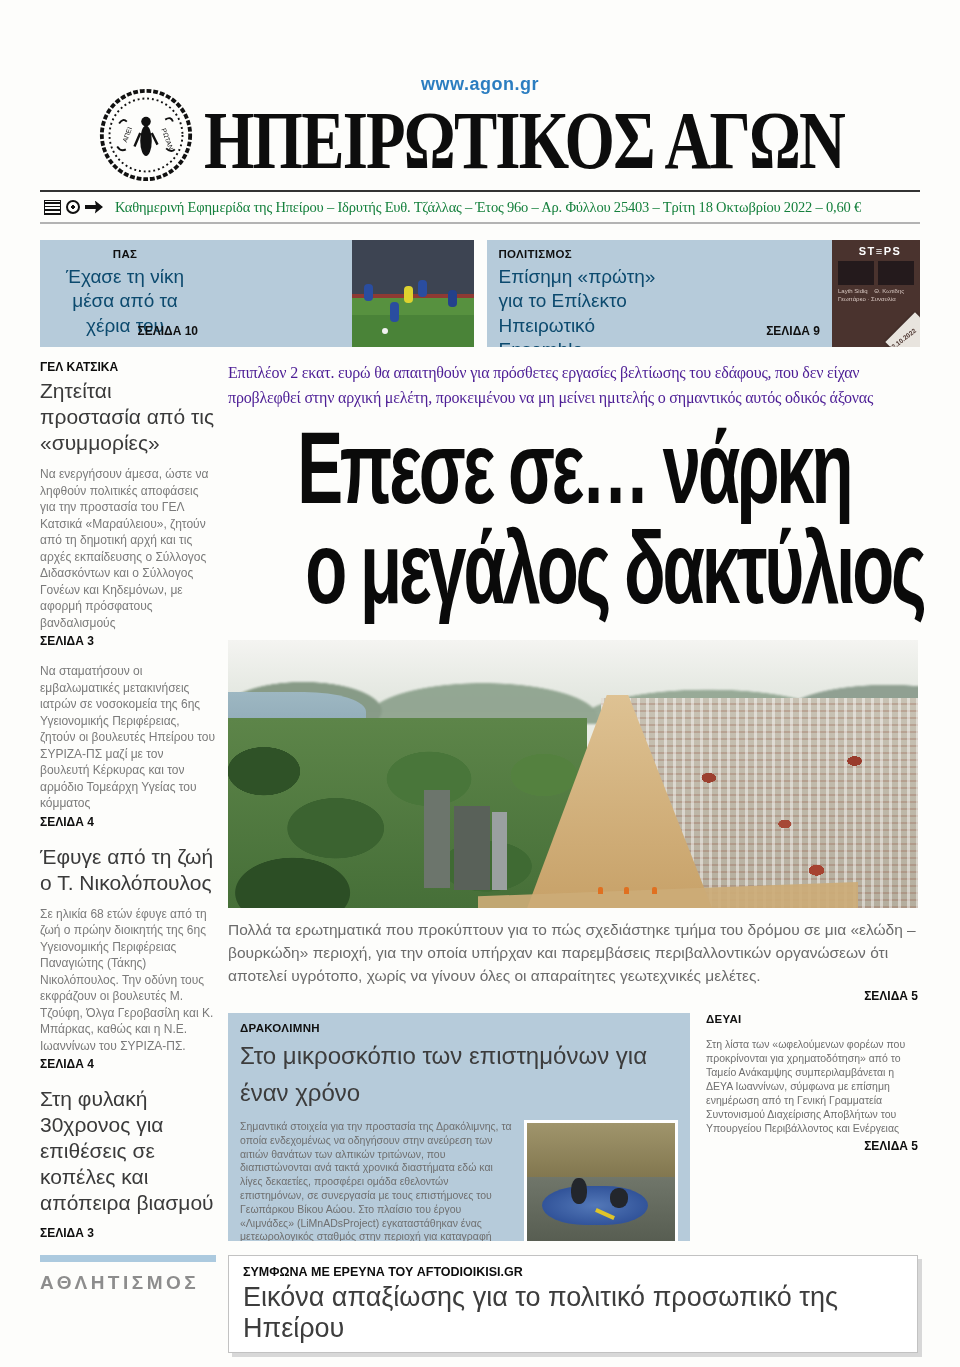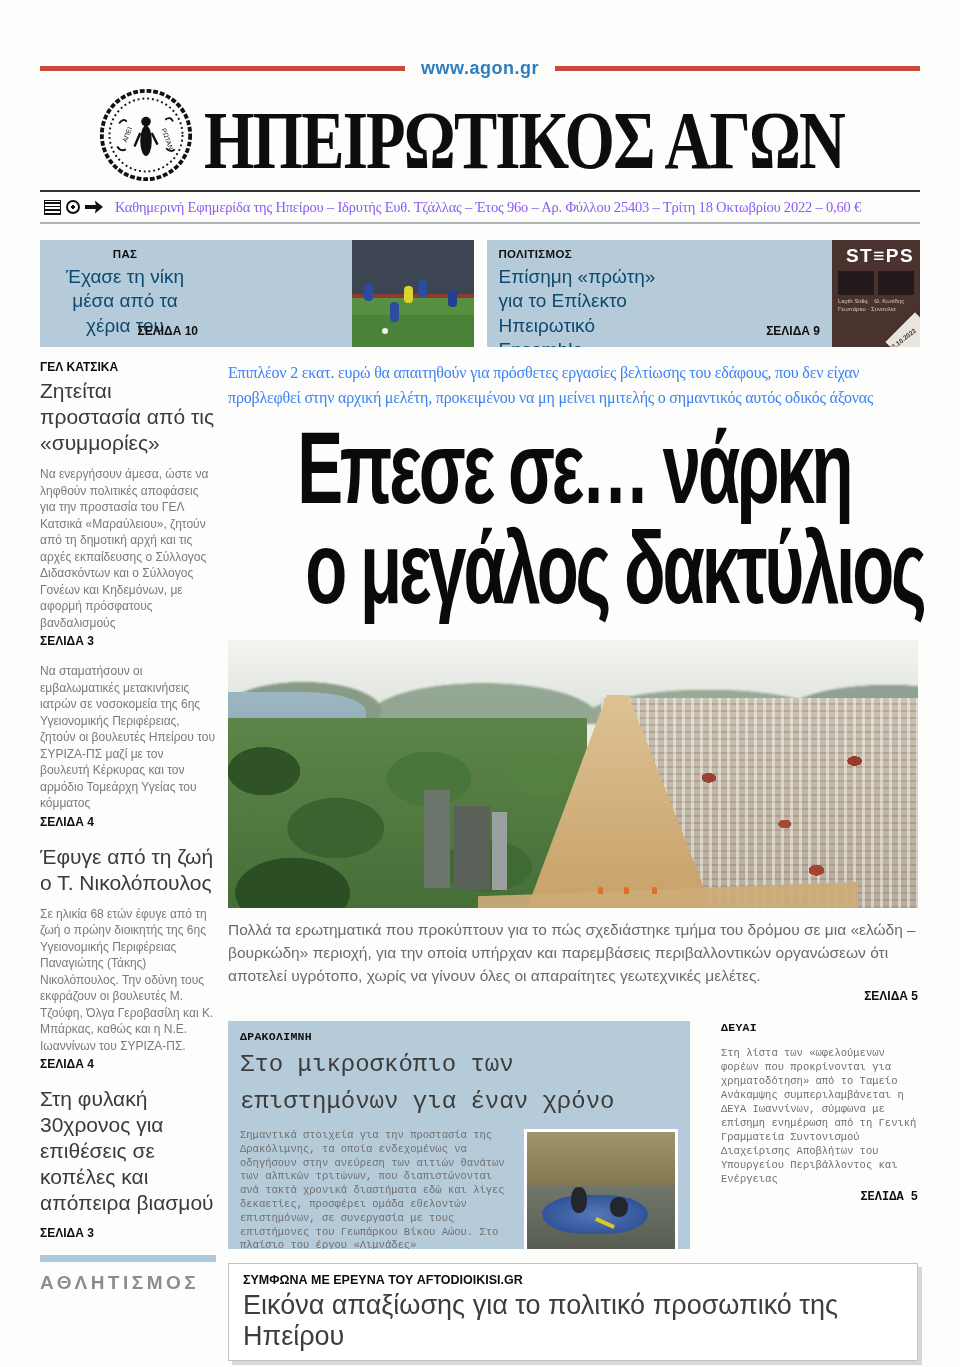--- a/index.html
+++ b/index.html
@@ -1,33 +1,33 @@
 <!DOCTYPE html>
 <html><head>
 <meta charset="utf-8">
 <style>
   html,body{margin:0;padding:0;background:#ffffff;}
   .page{position:relative;width:960px;height:1367px;background:#fdfdfb;font-family:"Liberation Sans",sans-serif;overflow:hidden;color:#111;}
 
   
-  .toplink{position:absolute;top:58px;left:40px;right:40px;display:flex;align-items:center;gap:16px;}
+  .toplink{position:absolute;top:58px;left:40px;right:40px;display:flex;align-items:center;gap:16px;flex-direction:column;}
   .redline{flex:1;height:5px;background:#c94a3a;}
   .site-link{color:#2b7dc0;font-weight:bold;font-size:18px;letter-spacing:.5px;text-decoration:none;}
 
   
   .logo{position:absolute;left:98px;top:84px;width:96px;height:102px;}
   .masthead-title{position:absolute;left:204px;top:92px;width:716px;font-family:"Liberation Serif",serif;font-weight:bold;font-size:72px;line-height:96px;color:#0d0d0d;white-space:nowrap;letter-spacing:-2px;transform:scale(.9,1.16);transform-origin:left center;}
 
   
   .dateline{position:absolute;left:40px;right:40px;top:190px;height:34px;border-top:2px solid #333;border-bottom:2px solid #b3b3b3;display:flex;align-items:center;gap:12px;padding:0 4px;box-sizing:border-box;}
   .press-icons{display:flex;gap:5px;align-items:center;}
   .pic1{width:15px;height:13px;border:1.5px solid #111;background:repeating-linear-gradient(0deg,#111 0 1.5px,transparent 1.5px 3.5px);}
   .pic2{width:14px;height:14px;border:2px solid #111;border-radius:50%;box-sizing:border-box;background:radial-gradient(circle,#111 28%,transparent 30%);}
   .pic3{width:18px;height:13px;background:#111;clip-path:polygon(0 35%,60% 35%,55% 0,100% 50%,55% 100%,60% 65%,0 65%);}
-  .dateline-text{font-family:"Liberation Serif",serif;font-size:14.5px;color:#8b5cf6;letter-spacing:-.2px;}
+  .dateline-text{font-family:"Liberation Serif",serif;font-size:14.5px;color:#15803d;letter-spacing:-.2px;}
 
   
   .teasers{position:absolute;top:240px;left:40px;right:40px;height:107px;display:flex;gap:13px;}
   .teaser{flex:1;background:#b6cbda;position:relative;padding:8px 12px;box-sizing:border-box;overflow:hidden;}
   .kicker{font-size:11.5px;font-weight:bold;color:#0f0f0f;letter-spacing:.3px;}
   .t-title{font-size:19px;color:#0c4a6e;line-height:1.28;margin-top:5px;}
   .t-page{position:absolute;bottom:9px;right:12px;font-weight:bold;font-size:12px;color:#0f0f0f;}
   .teaser--pas .kicker,.teaser--pas .t-title{width:146px;text-align:center;}
   .teaser--pas .t-page{right:auto;left:12px;width:146px;text-align:right;}
   .teaser--cult .kicker,.teaser--cult .t-title{width:178px;}
@@ -38,39 +38,39 @@
   .pl{position:absolute;width:9px;height:17px;border-radius:4px;}
   .pl.b1{left:12px;top:44px;background:#2a4da0;}
   .pl.b2{left:66px;top:40px;background:#2a4da0;}
   .pl.b3{left:96px;top:50px;background:#23418c;}
   .pl.b4{left:38px;top:62px;background:#2a4da0;height:20px;}
   .pl.y1{left:52px;top:46px;background:#ddd22f;}
   .ball{position:absolute;left:30px;top:88px;width:6px;height:6px;border-radius:50%;background:#f2f2f2;}
 
   
   .poster{position:absolute;top:0;right:0;width:88px;height:107px;background:#4a332e;color:#fff;}
-  .p-title{font-weight:bold;font-size:19px;text-align:center;margin-top:5px;letter-spacing:1.5px;padding-left:8px;}
+  .p-title{font-weight:bold;font-size:11px;text-align:center;margin-top:5px;letter-spacing:1.5px;padding-left:8px;}
   .p-photos{display:flex;gap:4px;padding:4px 6px 2px;}
   .p-face{flex:1;height:24px;background:#241a1c;}
   .p-small{font-size:6px;color:#d8c8c2;padding:0 6px;line-height:8px;}
   .p-corner{position:absolute;right:-16px;bottom:-16px;width:42px;height:42px;background:#e8e4de;transform:rotate(45deg);box-shadow:0 0 3px rgba(0,0,0,.4);}
   .p-date{position:absolute;right:1px;bottom:4px;font-size:6.5px;color:#4a332e;font-weight:bold;transform:rotate(-38deg);}
 
   
   .leftcol{position:absolute;left:40px;top:360px;width:176px;}
   .lc-kicker{font-size:12px;font-weight:bold;color:#0d0d0d;}
   .lc-title{font-size:21px;line-height:26px;color:#3a3a3a;margin:4px 0 10px;}
   .lc-body{font-size:12px;line-height:16.5px;color:#7a7a7a;}
   .lc-page{font-size:12px;font-weight:bold;color:#0d0d0d;text-align:left;margin:3px 0 15px;}
   .lc-divider{height:7px;background:#accadf;margin:4px 0 10px;}
   .lc-sports-h{font-size:19px;font-weight:bold;color:#8d8d8d;letter-spacing:3.5px;margin:2px 0 8px;}
 
   
   .main{position:absolute;left:228px;top:360px;width:690px;}
-  .standfirst{font-family:"Liberation Serif",serif;font-size:16px;line-height:25px;color:#3b82f6;letter-spacing:-.2px;}
+  .standfirst{font-family:"Liberation Serif",serif;font-size:16px;line-height:25px;color:#4c1d95;letter-spacing:-.2px;}
   .headline{margin-top:8px;text-align:center;color:#0a0a0a;}
   .hl{display:inline-block;font-weight:bold;font-size:86px;line-height:100px;letter-spacing:-4px;transform:scale(.8,1.18);transform-origin:center;white-space:nowrap;}
 
   
   .lead-photo{position:relative;margin-top:22px;width:690px;height:268px;overflow:hidden;background:#e9ece5;}
   .ph-sky{position:absolute;top:0;left:0;right:0;height:72px;background:linear-gradient(#f4f4f1,#dfe4dc);}
   .ph-mountains{position:absolute;top:12px;left:-30px;right:-30px;height:72px;opacity:.9;filter:blur(1px);background:
     radial-gradient(130px 48px at 14% 82%,#7e937e 60%,transparent 61%),
     radial-gradient(190px 58px at 38% 92%,#8ba08b 60%,transparent 61%),
     radial-gradient(210px 52px at 68% 96%,#90a490 60%,transparent 61%),
@@ -101,21 +101,21 @@
   .ind2{left:226px;top:166px;width:36px;height:84px;background:#596159;}
   .ind3{left:264px;top:172px;width:15px;height:78px;background:#9aa0a0;}
   .cone{position:absolute;width:5px;height:7px;background:#e07020;border-radius:2px 2px 0 0;bottom:14px;}
   .cone.c1{left:370px;} .cone.c2{left:396px;} .cone.c3{left:424px;}
 
   
   .caption{margin-top:10px;font-size:15.5px;line-height:23px;color:#6b6b6b;}
   .caption-page{text-align:right;font-weight:bold;font-size:12px;color:#0d0d0d;margin-top:2px;}
 
   
-  .bottom-row{display:flex;gap:31px;margin-top:18px;font-family:Liberation Mono, monospace;}
+  .bottom-row{display:flex;gap:16px;margin-top:10px;}
   .drako{width:462px;height:228px;background:#b6cbda;padding:9px 12px;box-sizing:border-box;overflow:hidden;}
   .d-title{font-size:24px;line-height:37px;color:#3c3c3c;margin-top:3px;font-weight:normal;}
   .drako-flex{display:flex;gap:10px;margin-top:9px;}
   .d-left{flex:1;}
   .d-body{font-size:10.5px;line-height:13.8px;color:#6f6f6f;}
   .drako-photo{width:148px;height:122px;border:3px solid #fff;position:relative;overflow:hidden;background:#8b8160;flex:none;}
   .dp-hill{position:absolute;top:0;left:0;right:0;height:44%;background:linear-gradient(#a0956c,#82774f);}
   .dp-water{position:absolute;bottom:0;left:0;right:0;height:56%;background:linear-gradient(#70766a,#565c50);}
   .dp-boat{position:absolute;left:10%;bottom:16%;width:72%;height:32%;background:radial-gradient(closest-side,#5378b8,#32549a);border-radius:50%/62%;}
   .dp-fig{position:absolute;background:#23262c;border-radius:45%;}

